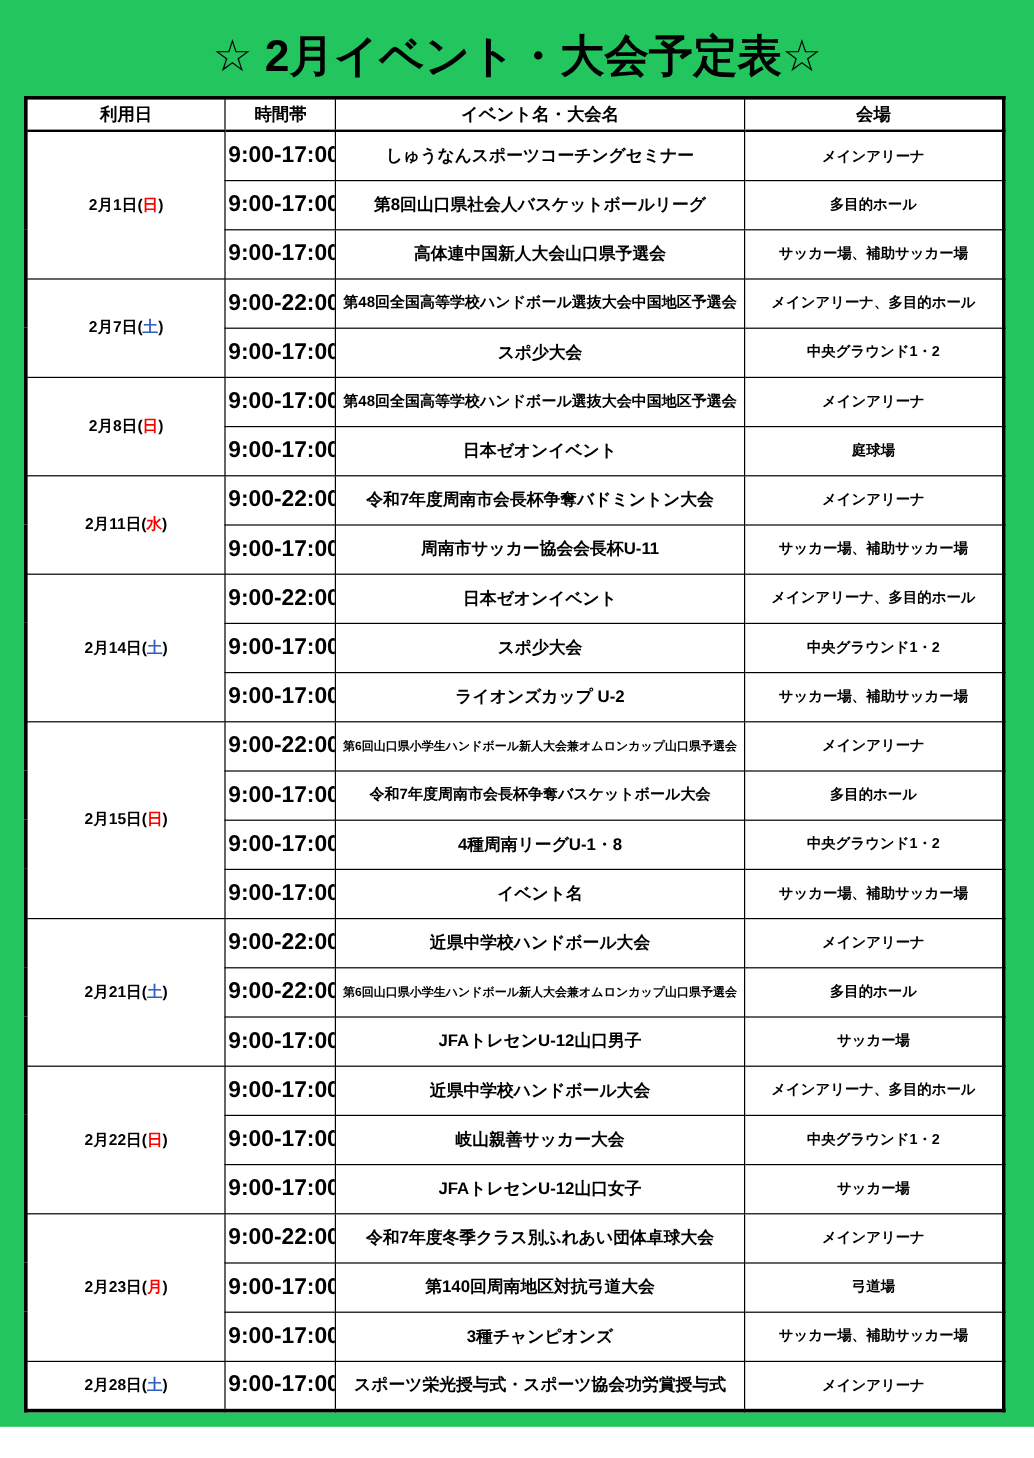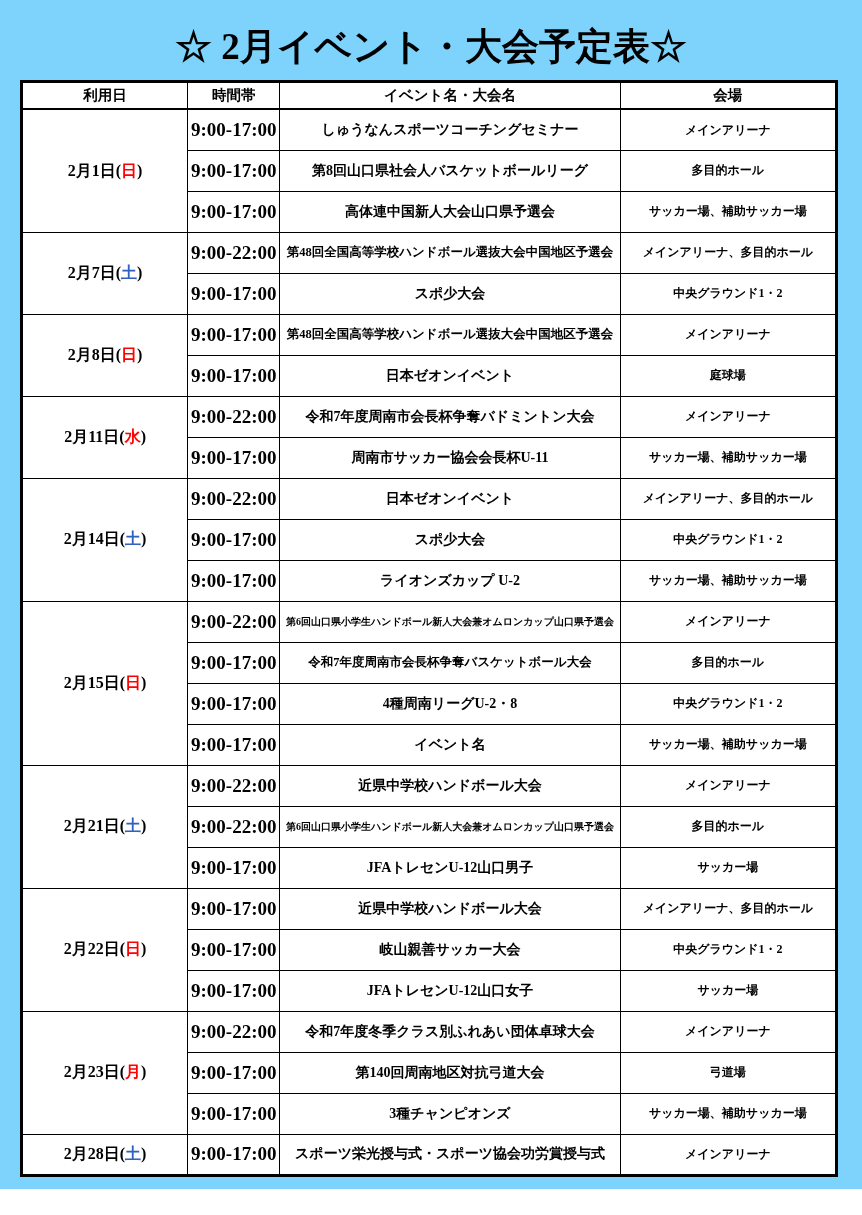--- a/index.html
+++ b/index.html
@@ -8,22 +8,21 @@
     background: #ffffff;
     width: 862px;
     height: 1215px;
     font-family: "Liberation Sans", "DejaVu Sans", sans-serif;
     color: #000;
   }
   .page {
     width: 862px;
     height: 1189px;
     overflow: hidden;
-    background: #7dd3fc;
-    font-family: Liberation Serif, serif;
+    background: #22c55e;
   }
   .title {
     margin: 24px 0 10px 0;
     text-align: center;
     font-size: 37px;
     line-height: 1.25;
     font-weight: 900;
     letter-spacing: 0px;
     color: #000;
   }
@@ -49,21 +48,21 @@
     height: 25px;
     font-size: 14.5px;
     border-bottom: 2.5px solid #000;
     margin-top: 20px;
   }
   .schedule tbody tr { height: 41px; }
   .col-date  { width: 166px; }
   .col-time  { width: 92px; }
   .col-event { width: 340px; }
   .col-venue { width: 216px; }
-  .date-cell  { font-size: 16px; }
+  .date-cell  { font-size: 13px; }
   .time-cell  { font-size: 19px; }
   .event-cell { font-size: 14px; }
   .event-cell.sm { font-size: 12.5px; }
   .event-cell.xs { font-size: 10px; }
   .venue-cell { font-size: 12px; }
 </style>
 </head>
 <body>
 
 <div class="page">
@@ -156,21 +155,21 @@
           <td class="event-cell xs">第6回山口県小学生ハンドボール新人大会兼オムロンカップ山口県予選会</td>
           <td class="venue-cell">メインアリーナ</td>
         </tr>
         <tr>
           <td class="time-cell">9:00-17:00</td>
           <td class="event-cell sm">令和7年度周南市会長杯争奪バスケットボール大会</td>
           <td class="venue-cell">多目的ホール</td>
         </tr>
         <tr>
           <td class="time-cell">9:00-17:00</td>
-          <td class="event-cell">4種周南リーグU-2・8</td>
+          <td class="event-cell">4種周南リーグU-1・8</td>
           <td class="venue-cell">中央グラウンド1・2</td>
         </tr>
         <tr>
           <td class="time-cell">9:00-17:00</td>
           <td class="event-cell">イベント名</td>
           <td class="venue-cell">サッカー場、補助サッカー場</td>
         </tr>
         <tr>
           <td class="date-cell" rowspan="3"><span>2月21日(</span><span style="color: rgb(48, 96, 192);">土</span><span>)</span></td>
           <td class="time-cell">9:00-22:00</td>

